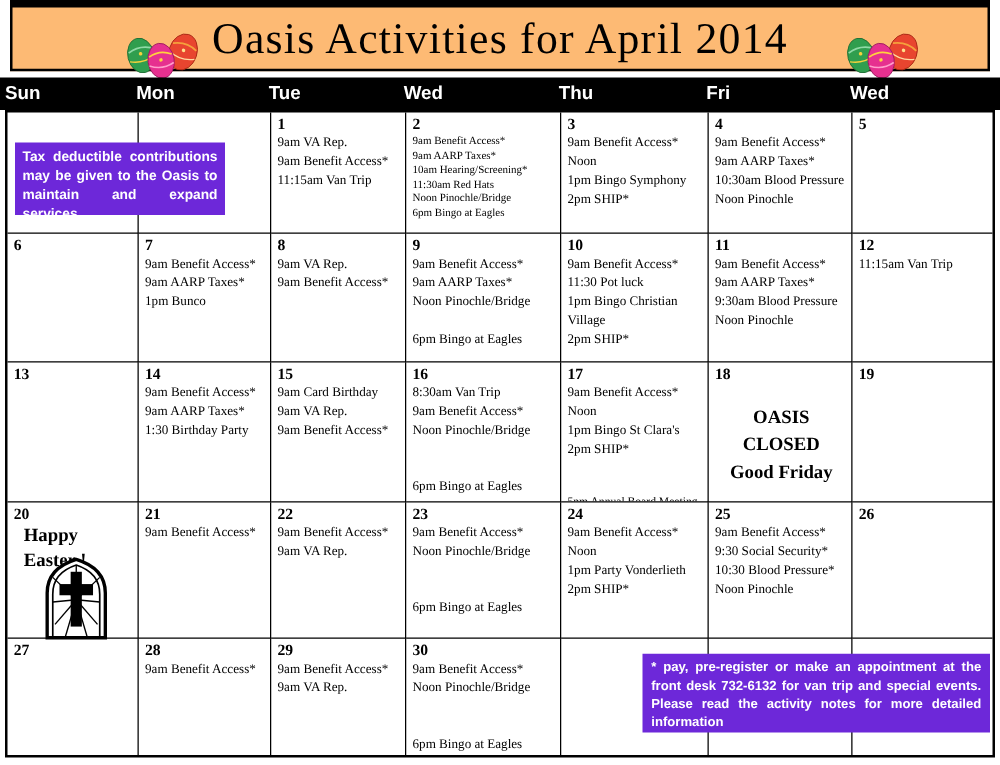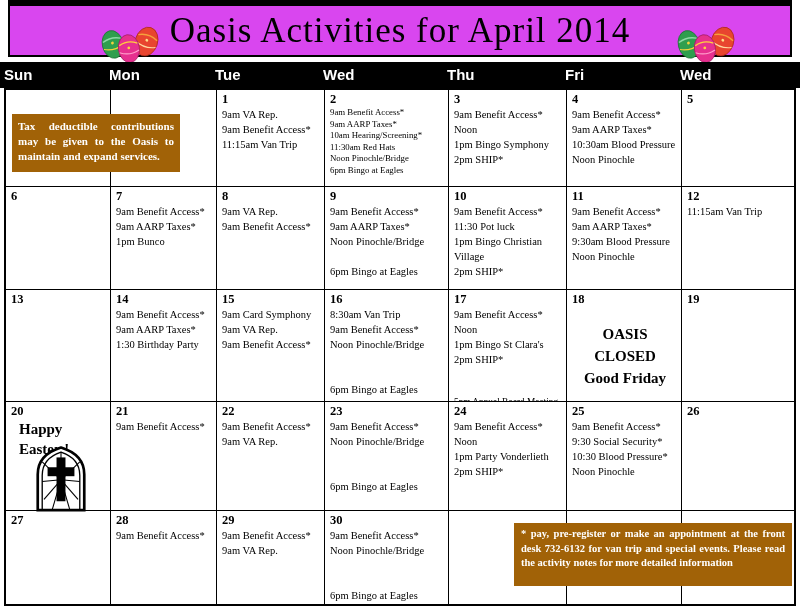--- a/index.html
+++ b/index.html
@@ -1,21 +1,21 @@
 <!DOCTYPE html>
 <html><head>
 <meta charset="utf-8">
 <style>
   html,body{margin:0;padding:0;background:#fff;}
   .page{position:relative;width:800px;height:612px;background:#fff;overflow:hidden;
         font-family:"Liberation Serif","DejaVu Serif",serif;color:#000;}
 
   
   .title-box{position:absolute;left:8px;top:0;width:784px;height:57px;box-sizing:border-box;
-             border:2px solid #000;border-top:6px solid #000;background:#d946ef;
+             border:2px solid #000;border-top:6px solid #000;background:#fdba74;
              display:flex;align-items:center;justify-content:center;}
   .title-box h1{margin:0;font-size:35px;font-weight:normal;letter-spacing:1px;
                 font-family:"Liberation Serif","DejaVu Serif",serif;}
   .eggs{position:absolute;top:16px;width:74px;height:42px;}
   .eggs-left{left:84px;}
   .eggs-right{left:660px;}
 
   
   .day-header{position:absolute;left:0;top:62px;width:800px;height:26px;background:#000;
               box-sizing:border-box;padding-left:4px;display:grid;
@@ -34,23 +34,23 @@
   .day-cell:nth-last-child(-n+7){border-bottom:none;}
   .date-num{font-weight:bold;font-size:12.5px;line-height:15px;}
   .evt{font-size:10.5px;line-height:15px;min-height:15px;white-space:normal;}
   .day-cell.small .evt{font-size:8.8px;line-height:11.5px;min-height:11.5px;}
   .evt.sm{font-size:9.3px;margin-top:28px;}
   .closed-line{font-weight:bold;font-size:15px;text-align:center;line-height:22px;}
   .closed-line.first{margin-top:16px;}
   .easter-label{font-weight:bold;font-size:15px;line-height:20px;padding-left:8px;}
 
   
-  .note{position:absolute;background:#a16207;color:#fff;box-sizing:border-box;
+  .note{position:absolute;background:#6d28d9;color:#fff;box-sizing:border-box;
         font-weight:bold;text-align:justify;
-        font-family:Liberation Serif, serif;}
+        font-family:Liberation Sans, sans-serif;}
   .note-tax{left:12px;top:114px;width:168px;height:58px;font-size:11px;line-height:15px;
             padding:5px 6px;}
   .note-register{left:514px;top:523px;width:278px;height:63px;font-size:10.5px;
                  line-height:14.5px;padding:4px 7px;}
 
   .cross{position:absolute;left:30px;top:444px;width:62px;height:68px;}
 </style>
 </head>
 <body>
 
@@ -189,21 +189,21 @@
         <div class="date-num">13</div>
       </div>
       <div class="day-cell">
         <div class="date-num">14</div>
         <div class="evt">9am Benefit Access*</div>
         <div class="evt">9am AARP Taxes*</div>
         <div class="evt">1:30 Birthday Party</div>
       </div>
       <div class="day-cell">
         <div class="date-num">15</div>
-        <div class="evt">9am Card Symphony</div>
+        <div class="evt">9am Card Birthday</div>
         <div class="evt">9am VA Rep.</div>
         <div class="evt">9am Benefit Access*</div>
       </div>
       <div class="day-cell">
         <div class="date-num">16</div>
         <div class="evt">8:30am Van Trip</div>
         <div class="evt">9am Benefit Access*</div>
         <div class="evt">Noon  Pinochle/Bridge</div>
         <div class="evt"></div>
         <div class="evt"></div>

